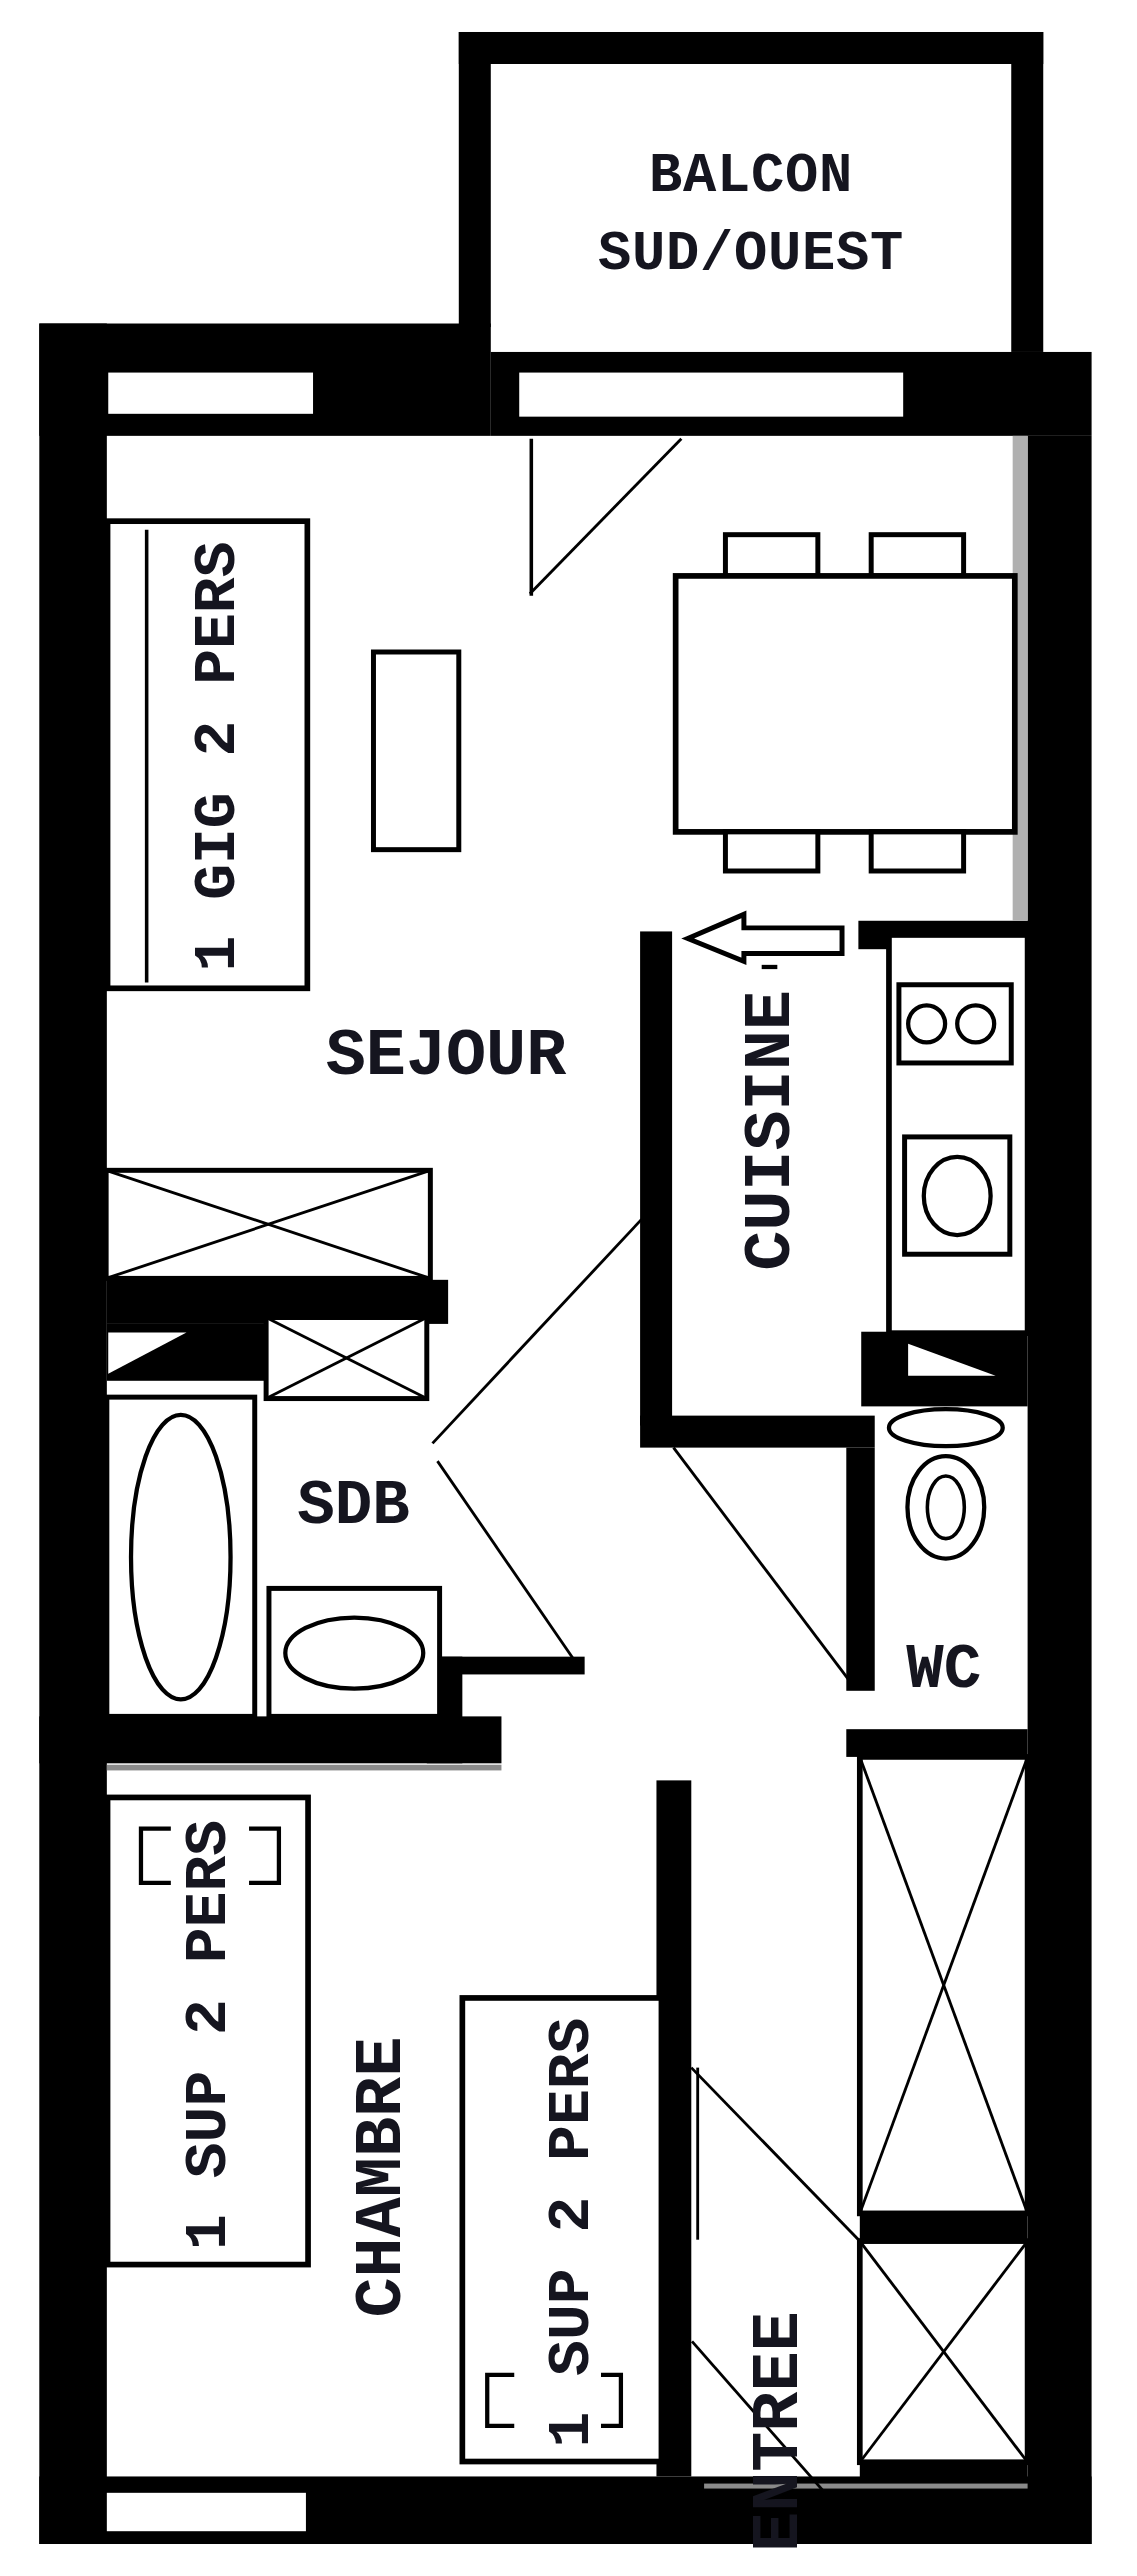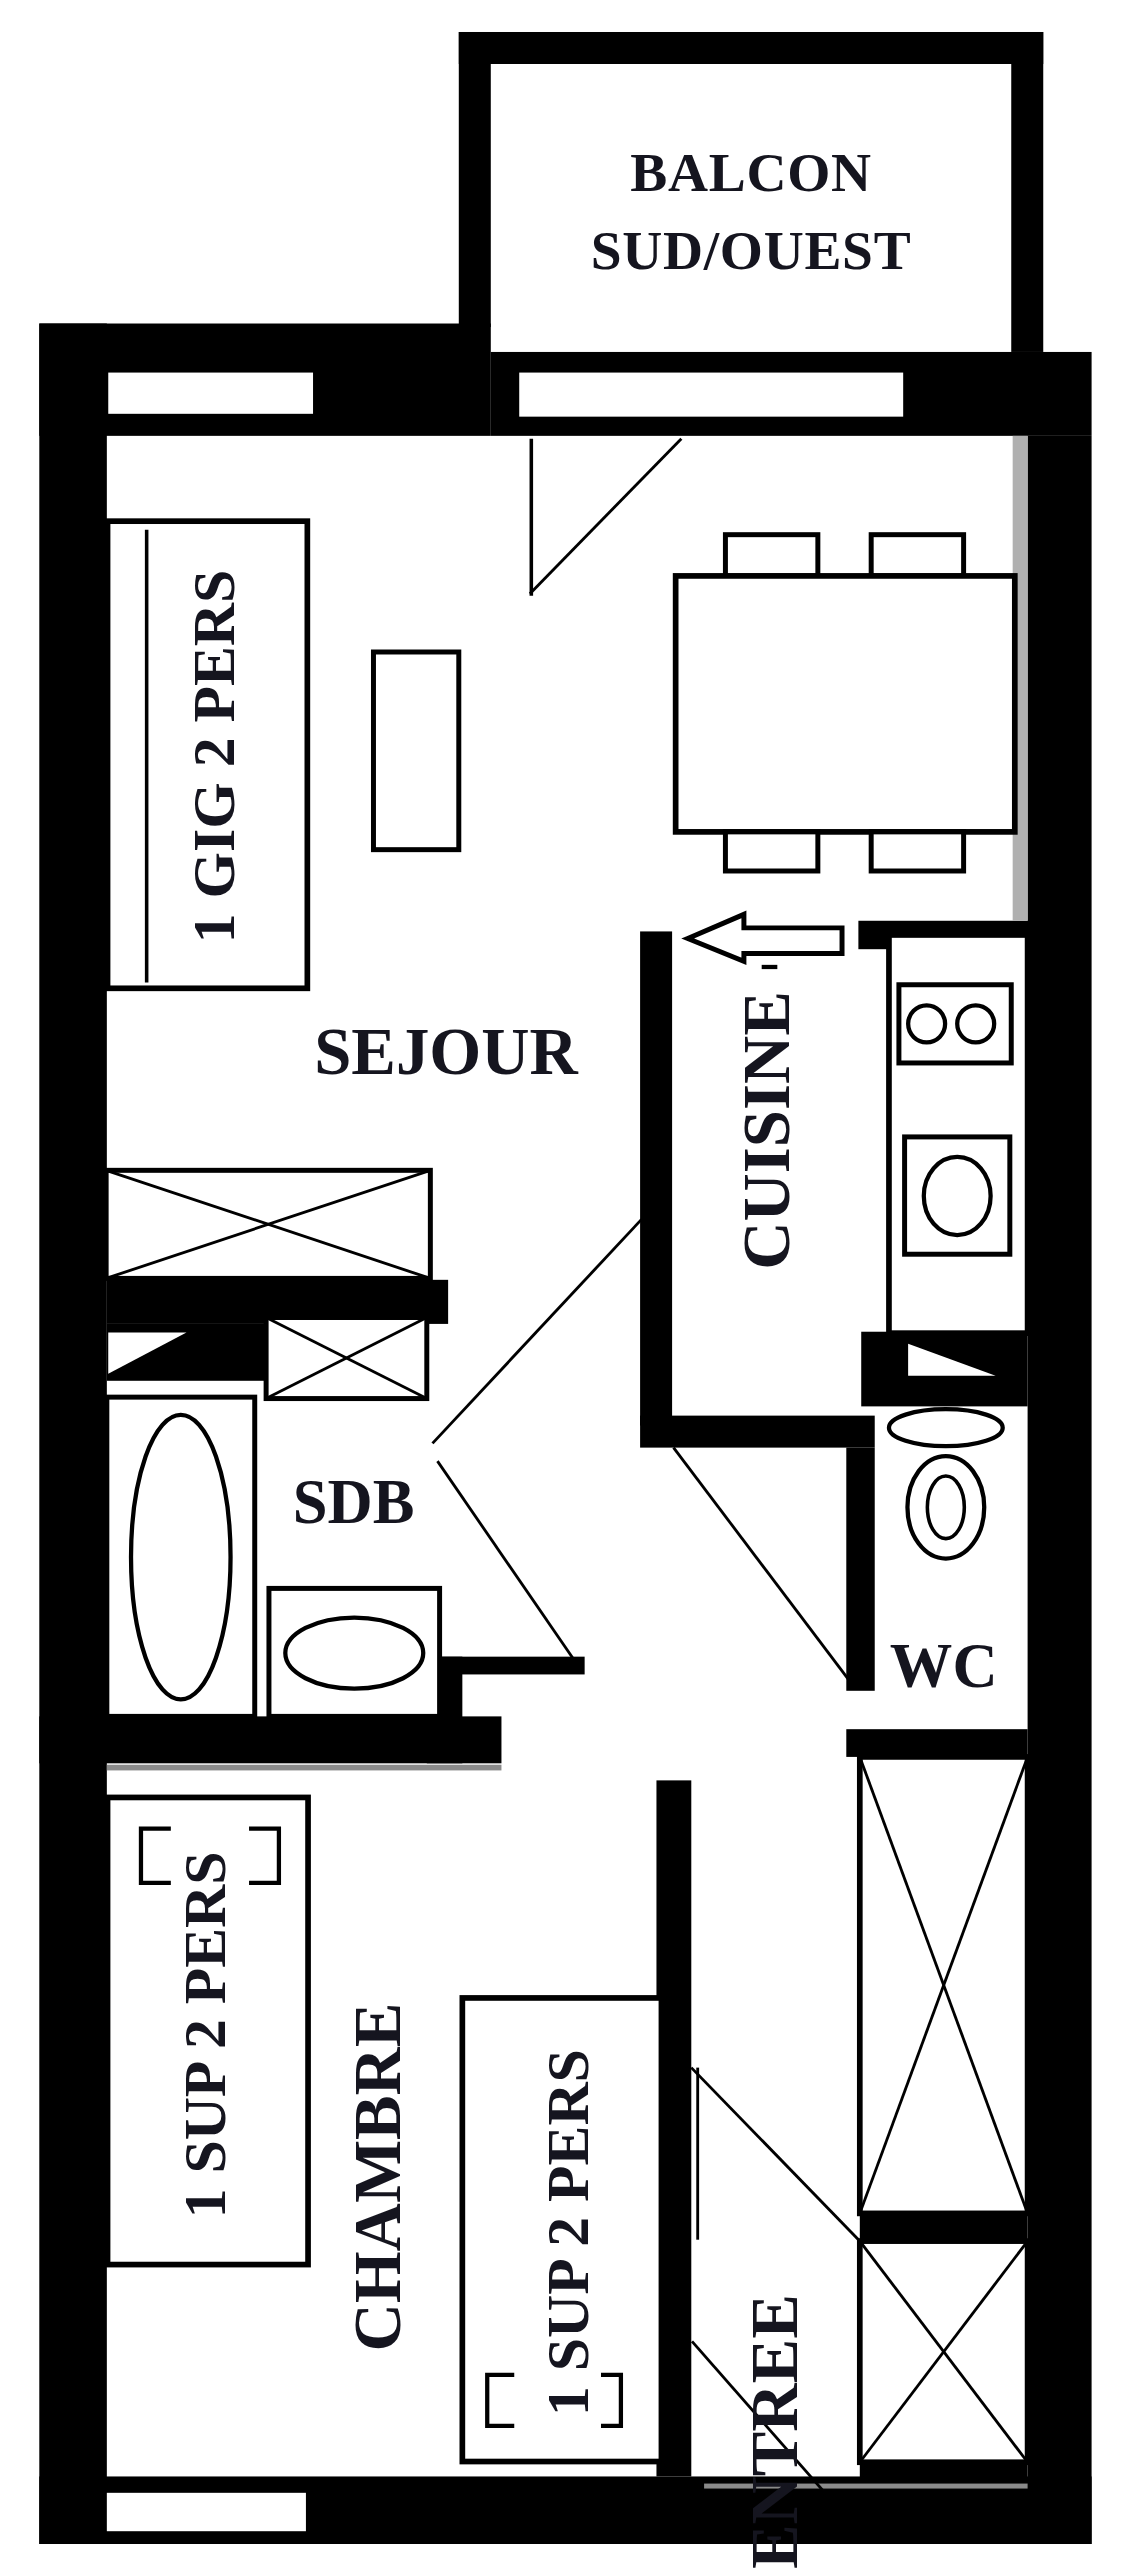--- a/index.html
+++ b/index.html
@@ -3,21 +3,21 @@
 <meta charset="utf-8">
 <style>
   :root{
     --wall:#000000;
     --label:#15151f;
     --background:#ffffff;
     --shadow:#8a8a8a;
   }
   html,body{margin:0;padding:0;background:var(--background);}
   #plan{position:relative;width:1138px;height:2576px;background:var(--background);
-        font-family:Liberation Serif, serif;}
+        font-family:Liberation Mono, monospace;}
   svg{position:absolute;left:0;top:0;}
   .wall{fill:var(--wall);stroke:none;}
   .slot{fill:var(--background);stroke:none;}
   .shadow{fill:var(--shadow);stroke:none;}
   .shadow-light{fill:#b0b0b0;stroke:none;}
   .furn{fill:#ffffff;stroke:var(--wall);stroke-width:8;}
   .furn-thin{fill:#ffffff;stroke:var(--wall);stroke-width:7;}
   .detail{fill:none;stroke:var(--wall);stroke-width:6;}
   .detail5{fill:none;stroke:var(--wall);stroke-width:5;}
   .xline{stroke:var(--wall);stroke-width:4;fill:none;}

